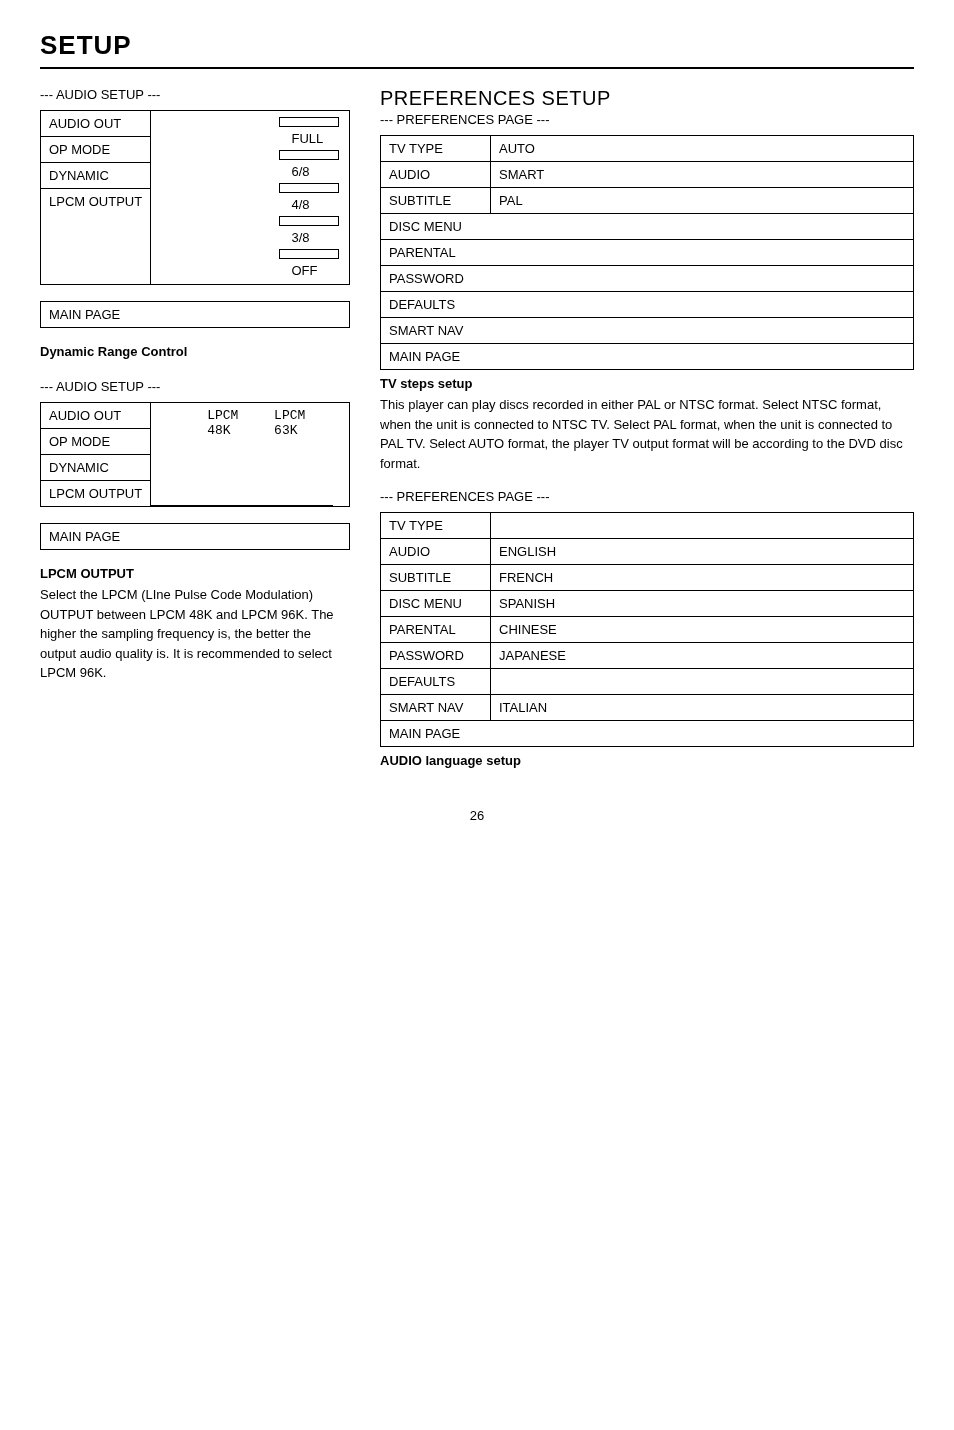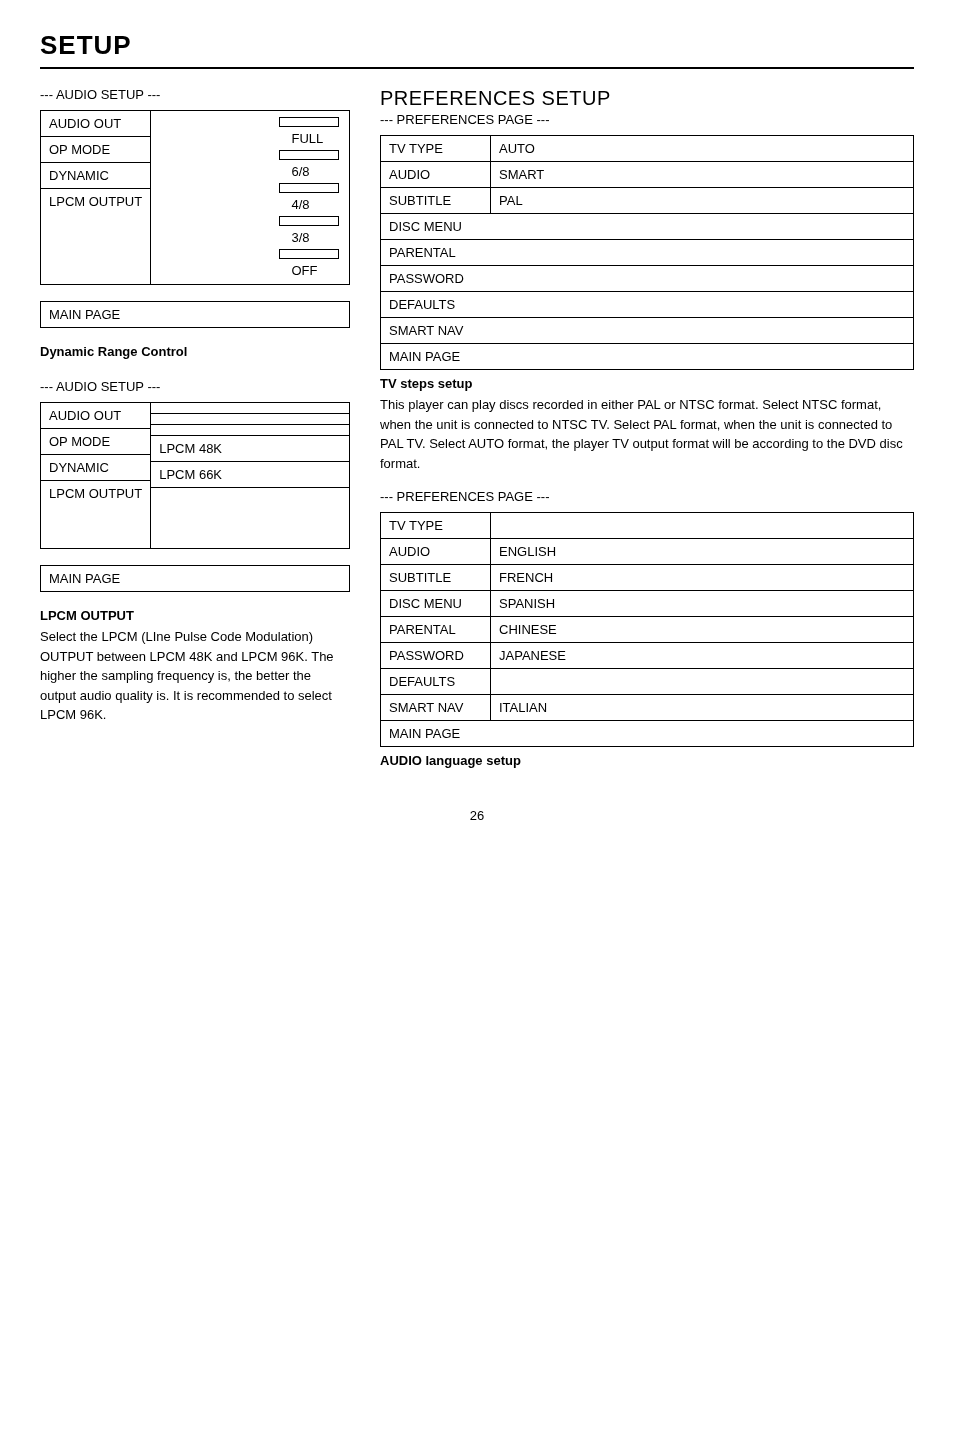--- a/index.html
+++ b/index.html
@@ -146,21 +146,21 @@
       white-space: nowrap;
     }
 
     .al2-label-row:last-child {
       border-bottom: none;
     }
 
     .al2-right {
       flex: 1;
       display: flex;
-      flex-direction: column;
+      font-family: Liberation Mono, monospace;
     }
 
     .al2-right-row {
       padding: 5px 8px;
       border-bottom: 1.5px solid #000;
       font-size: 13px;
     }
 
     .al2-right-row:last-child {
       border-bottom: none;
@@ -280,21 +280,21 @@
         <div class="al2-label-row">AUDIO OUT</div>
         <div class="al2-label-row">OP MODE</div>
         <div class="al2-label-row">DYNAMIC</div>
         <div class="al2-label-row">LPCM OUTPUT</div>
       </div>
       <div class="al2-right">
         <div class="al2-right-row"></div>
         <div class="al2-right-row"></div>
         <div class="al2-right-row"></div>
         <div class="al2-right-row">LPCM 48K</div>
-        <div class="al2-right-row">LPCM 66K</div>
+        <div class="al2-right-row">LPCM 63K</div>
         <div class="al2-right-row al2-empty"></div>
       </div>
     </div>
 
     <div class="pref-menu" style="margin-bottom:16px;">
       <div class="pref-row">
         <div class="pref-cell-full">MAIN PAGE</div>
       </div>
     </div>
 

